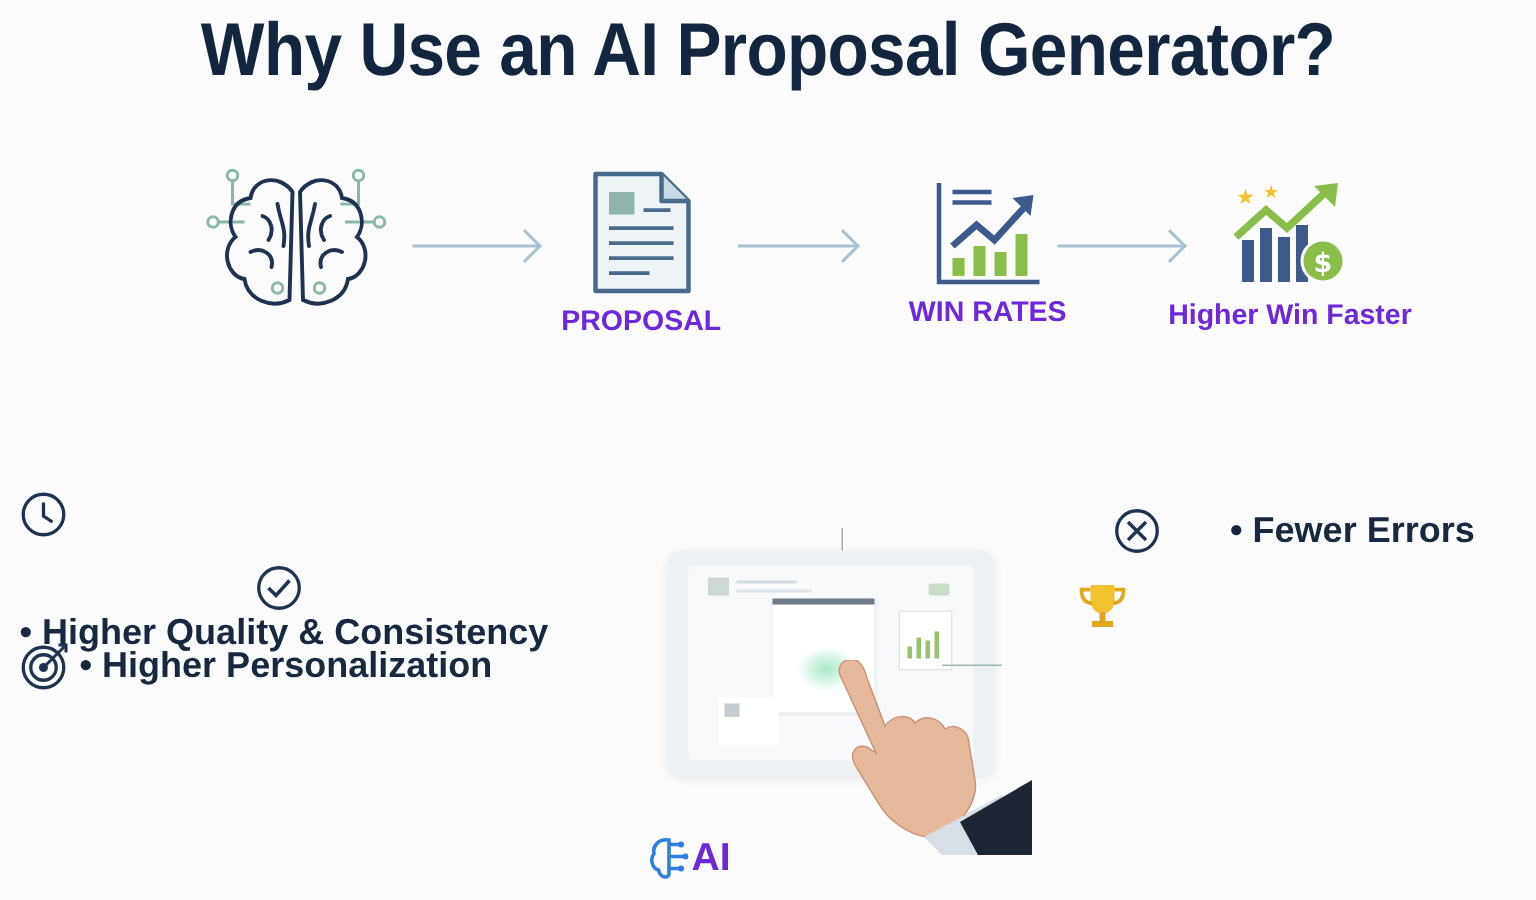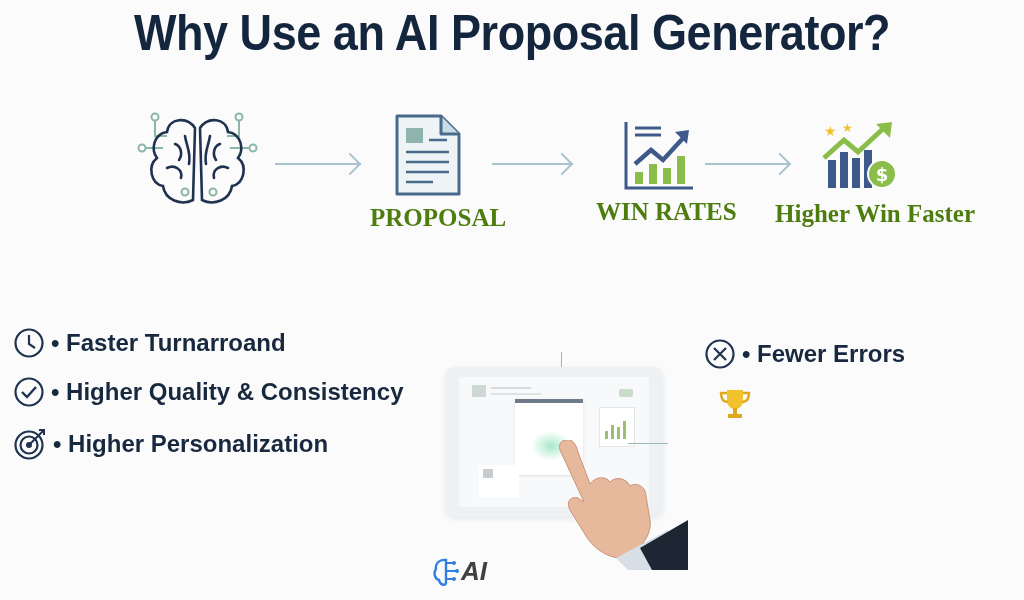--- a/index.html
+++ b/index.html
@@ -1,19 +1,19 @@
 <!DOCTYPE html>
 <html><head>
 <meta charset="utf-8">
 <style>
   html,body{margin:0;padding:0;}
   body{width:1024px;height:600px;overflow:hidden;background:#fbfbfb;font-family:"Liberation Sans","DejaVu Sans",sans-serif;color:#16283f;position:relative;}
   .title{position:absolute;left:0;top:4px;width:1024px;text-align:center;font-size:50px;font-weight:bold;letter-spacing:-0.5px;color:#14263e;transform:scaleX(0.9);}
   .step{position:absolute;text-align:center;}
-  .step-label{font-weight:bold;font-size:25px;color:#4d7c0f;white-space:nowrap;font-family:Liberation Serif, serif;}
+  .step-label{font-weight:bold;font-size:19px;color:#6d28d9;white-space:nowrap;}
   .arrow{position:absolute;height:2px;background:#a9c2d0;}
   .arrow:after{content:"";position:absolute;right:-1px;top:-7px;width:14px;height:14px;border-right:2px solid #a9c2d0;border-top:2px solid #a9c2d0;transform:rotate(45deg);transform-origin:center;right:2px;}
   .benefit{position:absolute;display:flex;align-items:center;font-weight:bold;font-size:24px;color:#17283f;white-space:nowrap;}
   .benefit svg{margin-right:6px;}
   .tablet{position:absolute;left:445px;top:367px;width:218px;height:150px;border-radius:10px;background:#eef1f3;box-shadow:0 2px 6px rgba(0,0,0,0.08);}
   .screen{position:absolute;left:14px;top:10px;width:190px;height:130px;background:#f8f9fa;border-radius:3px;}
   .logo{position:absolute;left:433px;top:556px;display:flex;align-items:center;font-weight:bold;font-size:26px;}
 </style>
 </head>
 <body>
@@ -94,40 +94,39 @@
     <text x="62" y="61" text-anchor="middle" fill="#fff" font-size="18" font-weight="bold" font-family="DejaVu Sans,sans-serif">$</text>
   </svg>
   <div class="step-label" style="margin-top:8px;">Higher Win Faster</div>
 </div>
 
 <div class="benefit" style="left:13px;top:327px;">
   <svg width="32" height="32" viewBox="0 0 32 32">
       <circle cx="16" cy="16" r="13.5" fill="none" stroke="#1f3350" stroke-width="2.2"></circle>
       <path d="M16 8 V17 L22 21" fill="none" stroke="#1f3350" stroke-width="2.2"></path>
     </svg>
-  <span>• Faster Turnarroand</span>
 </div>
-<div class="benefit" style="left:13px;top:376px;">
+<div class="benefit" style="left:13px;top:376px;flex-direction:column;">
   <svg width="32" height="32" viewBox="0 0 32 32">
       <circle cx="16" cy="16" r="13.5" fill="none" stroke="#1f3350" stroke-width="2.2"></circle>
       <path d="M9 16 L14 21 L23 11" fill="none" stroke="#1f3350" stroke-width="2.4"></path>
     </svg>
   <span>• Higher Quality &amp; Consistency</span>
 </div>
 <div class="benefit" style="left:13px;top:427px;">
   <svg width="34" height="34" viewBox="0 0 34 34">
       <circle cx="16" cy="18" r="13.5" fill="none" stroke="#1f3350" stroke-width="2.2"></circle>
       <circle cx="16" cy="18" r="8.5" fill="none" stroke="#1f3350" stroke-width="2.2"></circle>
       <circle cx="16" cy="18" r="3" fill="#1f3350"></circle>
       <path d="M16 18 L30 4 M26 3 L31 3 L31 8" fill="none" stroke="#1f3350" stroke-width="2"></path>
     </svg>
   <span>• Higher Personalization</span>
 </div>
 
-<div class="benefit" style="left:704px;top:338px;">
+<div class="benefit" style="left:742px;top:338px;gap:40px;">
   <svg width="32" height="32" viewBox="0 0 32 32">
       <circle cx="16" cy="16" r="13.5" fill="none" stroke="#1f3350" stroke-width="2.2"></circle>
       <path d="M10 10 L22 22 M22 10 L10 22" stroke="#1f3350" stroke-width="2.2"></path>
     </svg>
   <span>• Fewer Errors</span>
 </div>
 <div class="benefit" style="left:718px;top:388px;">
   <svg width="34" height="32" viewBox="0 0 34 32">
       <path d="M9 2 H25 V12 C25 18 21 21 17 21 C13 21 9 18 9 12 Z" fill="#f2c12e"></path>
       <path d="M9 5 H3 C3 12 6 14 10 14 M25 5 H31 C31 12 28 14 24 14" fill="none" stroke="#e0a81e" stroke-width="2.5"></path>
@@ -164,14 +163,14 @@
 </div>
 
 <div class="logo">
   <svg width="26" height="30" viewBox="0 0 26 30" style="margin-right:2px;">
     <path d="M13 3 C6 2 2 7 3 12 C0 16 2 22 6 23 C7 28 12 29 13 26 Z" fill="none" stroke="#2f7fe0" stroke-width="2.4"></path>
     <path d="M13 6 L20 6 M13 14 L23 14 M13 22 L20 22" stroke="#2f7fe0" stroke-width="2.2"></path>
     <circle cx="21" cy="6" r="2" fill="#2f7fe0"></circle>
       <circle cx="24" cy="14" r="2" fill="#2f7fe0"></circle>
       <circle cx="21" cy="22" r="2" fill="#2f7fe0"></circle>
   </svg>
-  <span style="color:#404040;font-style:italic;">AI</span>
+  <span style="color:#6d28d9;">AI</span>
 </div>
 
 </body></html>

